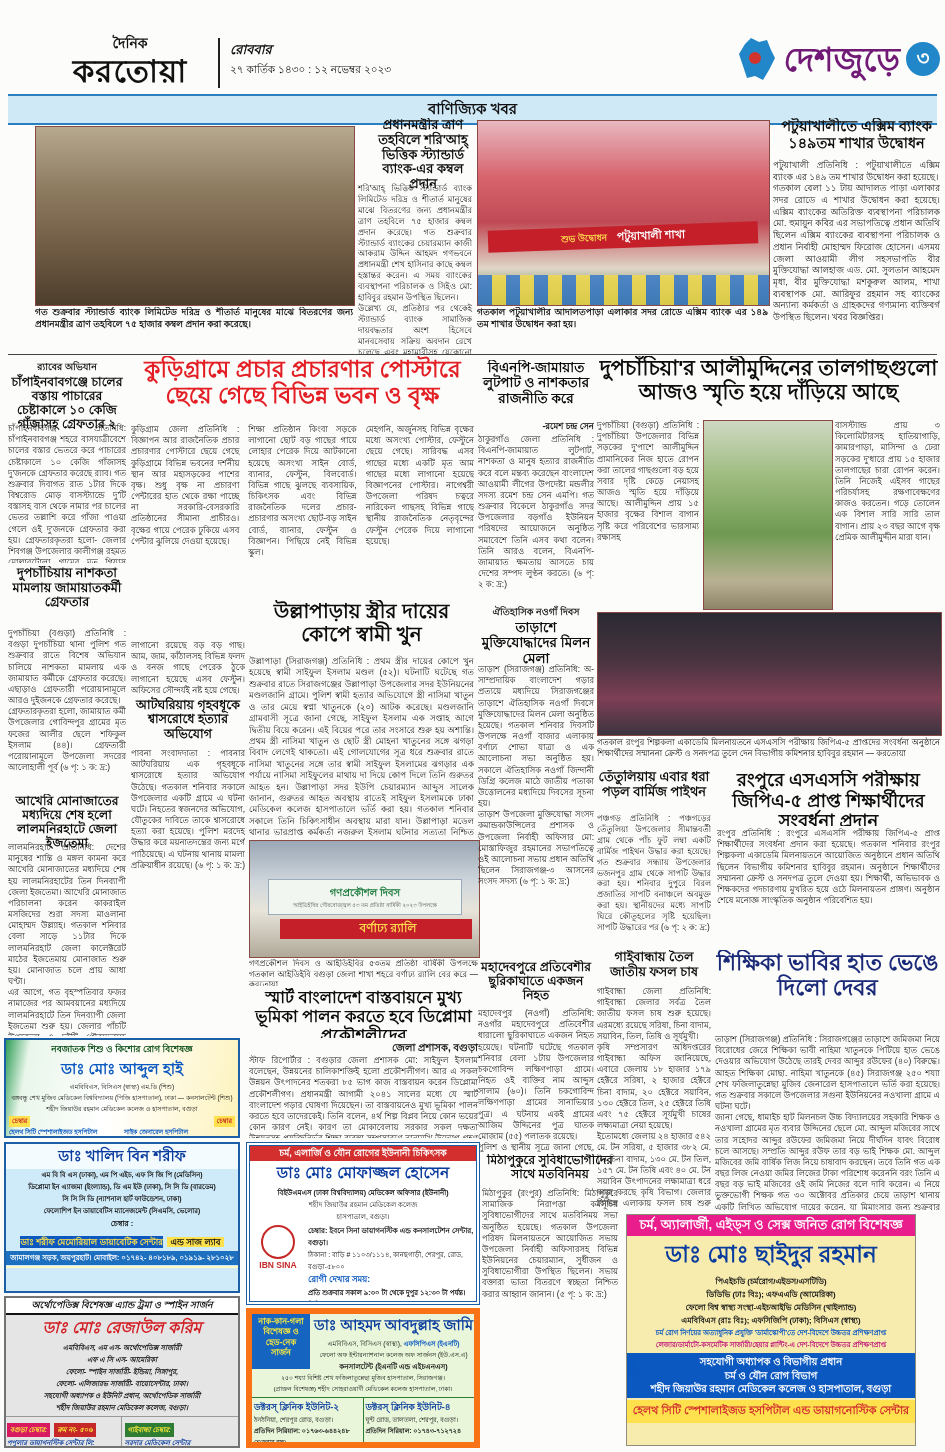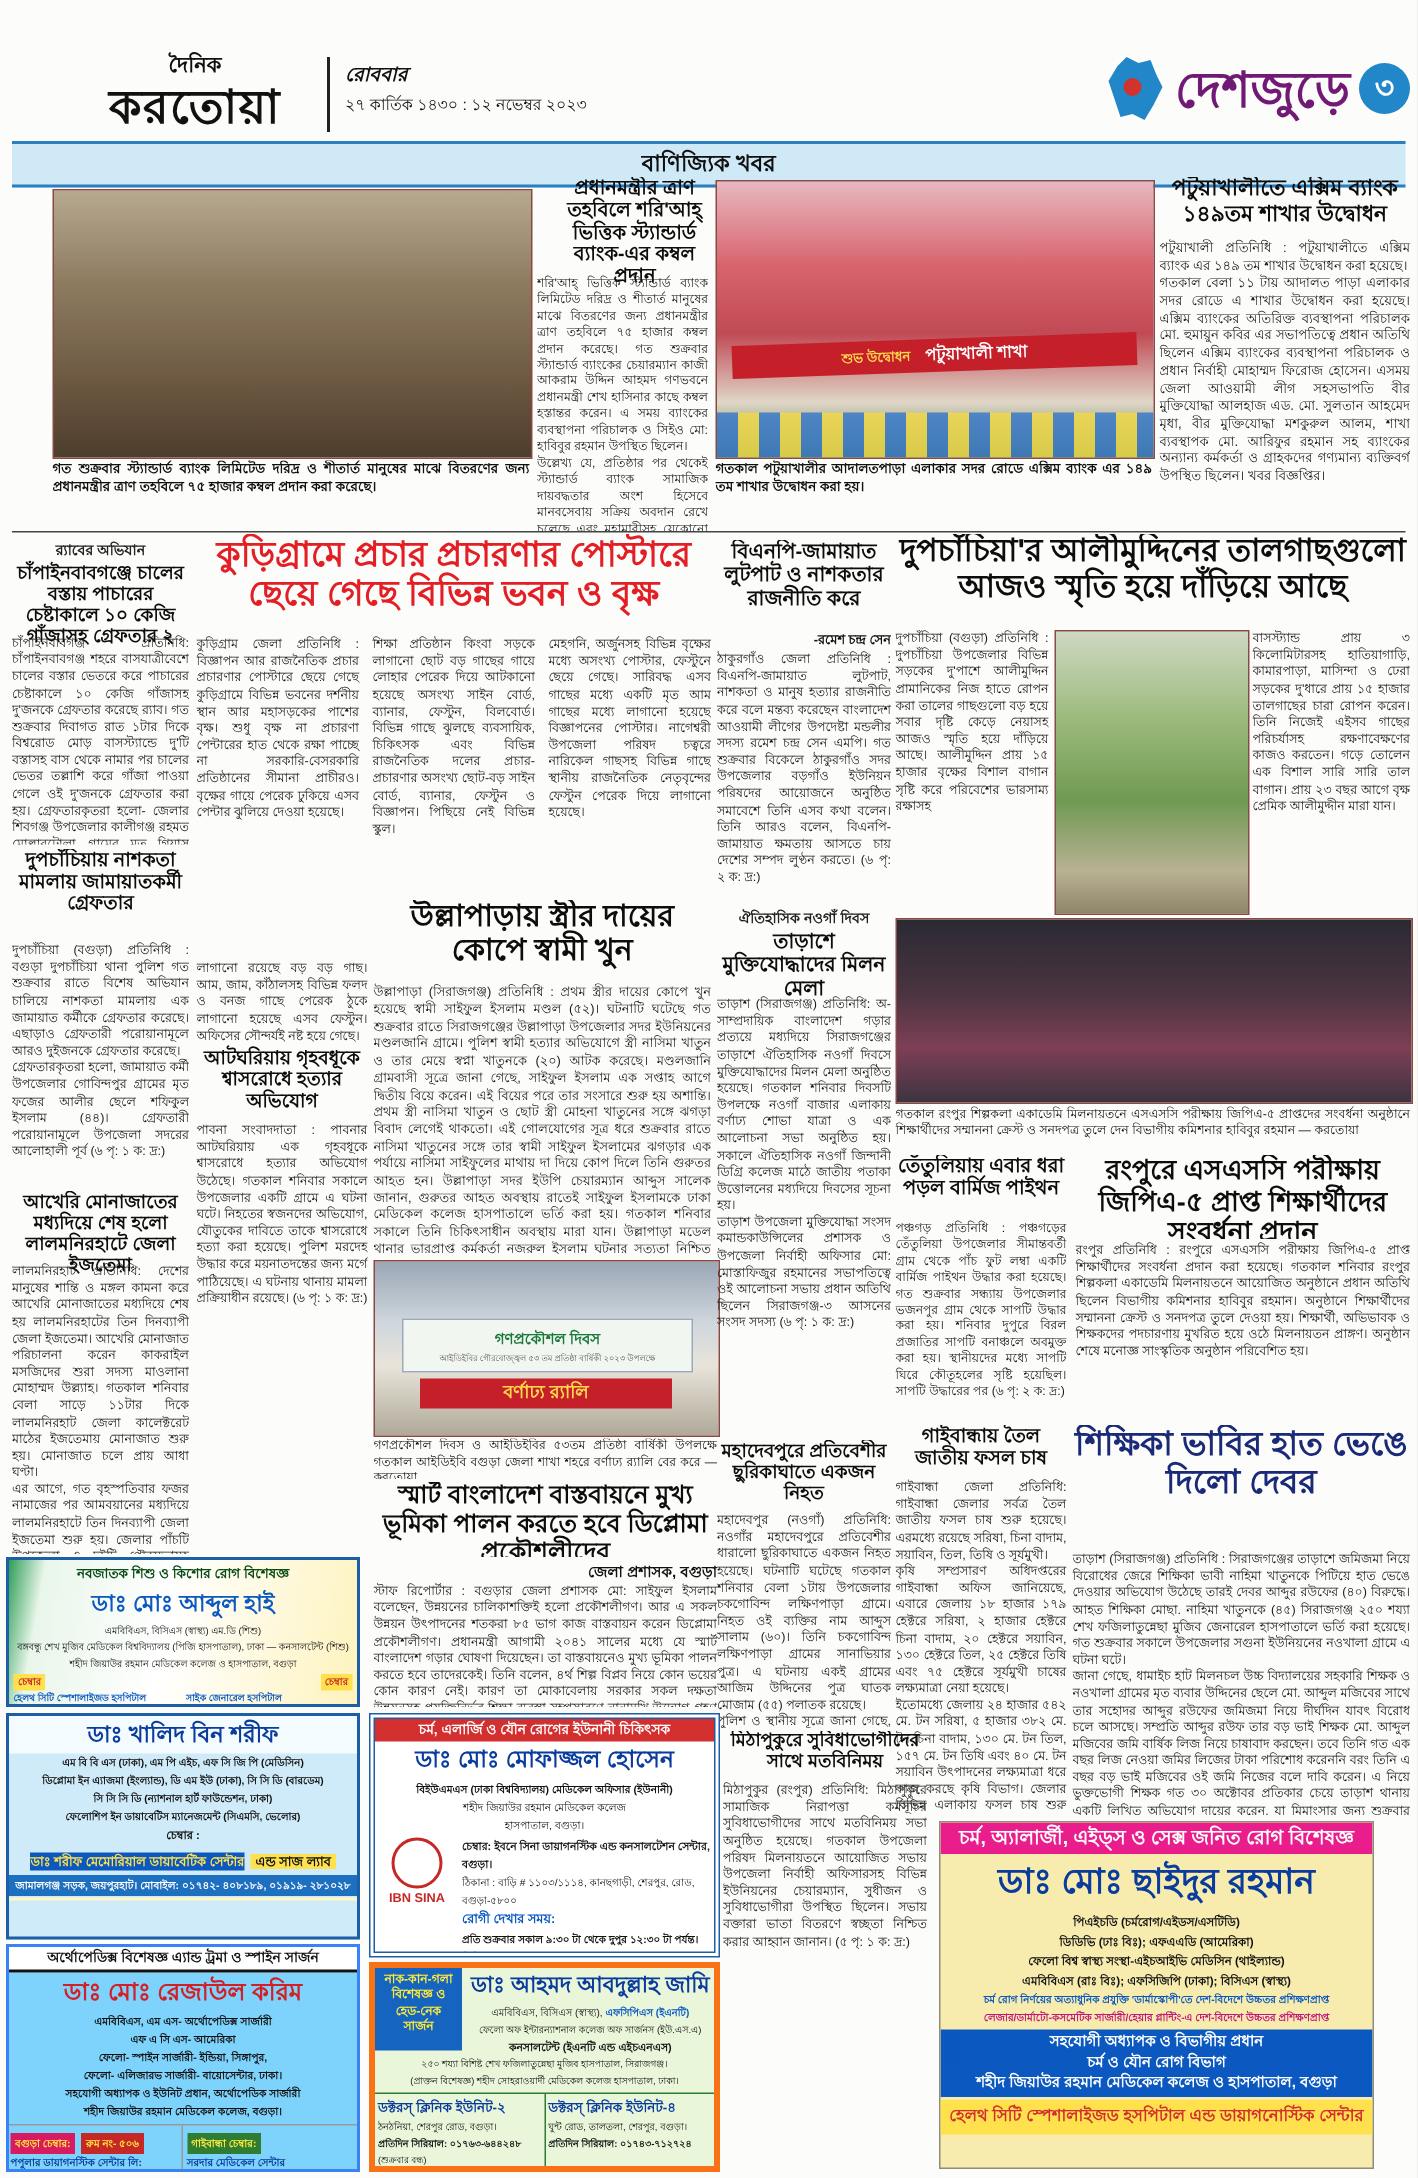--- a/index.html
+++ b/index.html
@@ -44,34 +44,34 @@
   
   .ad-hai{border:2px solid #1d5fa6;background:linear-gradient(100deg,#2f9e57 0%,#e9f6ea 10%,#ffffff 45%,#fdf3bd 100%);}
   
   .ad-kh{border:2px solid #1d5fa6;background:#cfeaf8;}
   .kh-name{color:#0a3c9e;font-weight:bold;font-size:15px;background:#f3fbff;}
   .kh-center{background:#0a58c0;color:#ffe14d;font-weight:bold;font-size:8.6px;}
   .kh-lab{background:#ffe14d;color:#111;font-weight:bold;font-size:8.6px;padding:0 3px;}
   .kh-addr{background:#1d6fc0;color:#fff;font-weight:bold;font-size:7px;}
   .kh-foot{background:#fff8c4;color:#2e2e2e;font-size:7px;font-weight:bold;}
   
-  .ad-rz{border:2px solid #3b82f6;background:#7dd3fc;}
+  .ad-rz{border:2px solid #737373;background:#e5e5e5;font-style:italic;}
   .rz-head{font-weight:bold;font-size:9.3px;border-bottom:2px solid #111;background:#fff;}
   .rz-name{color:#d32026;font-weight:bold;font-size:16px;}
   .rz-tag-m{background:#d81b60;color:#ffeb3b;font-weight:bold;font-size:6.8px;padding:1px 3px;display:inline-block;}
   .rz-tag-r{background:#c62828;color:#ffeb3b;font-weight:bold;font-size:6.8px;padding:1px 3px;display:inline-block;}
   .rz-tag-g{background:#2e7d32;color:#ffeb3b;font-weight:bold;font-size:6.8px;padding:1px 3px;display:inline-block;}
   
   .ad-mf{border:4px double #1d5fa6;background:#fff;}
   .mf-head{background:#d32f2f;color:#fff;font-weight:bold;font-size:9.2px;}
   .mf-name{color:#0a3c9e;font-weight:bold;font-size:15.5px;}
   .ibn{color:#c62828;font-weight:bold;font-size:8.5px;text-align:center;}
   .ibn-circle{width:30px;height:30px;border:2px solid #c62828;border-radius:50%;margin:0 auto 1px;}
   
-  .ad-jm{border:4px solid #f97316;background:#e9f6d9;}
+  .ad-jm{border:6px solid #f97316;background:#e9f6d9;}
   .jm-side{background:#1565c0;color:#ffeb3b;font-weight:bold;font-size:8.2px;text-align:center;line-height:1.25;}
   .jm-name{color:#0a3c9e;font-weight:bold;font-size:14.5px;}
   .jm-unit{color:#0a3c9e;font-weight:bold;font-size:9px;}
   .jm-foot{background:#ffeb3b;color:#c62828;font-weight:bold;font-size:5.8px;}
   
   .ad-sr{border:1px solid #8d8d7a;background:#f7ebae;}
   .sr-title{color:#199a4b;font-weight:bold;font-size:20px;}
   .sr-band{background:#e91e8c;color:#fff;font-weight:bold;font-size:13px;}
   .sr-name{color:#0a3c9e;font-weight:bold;font-size:23px;}
   .sr-blue{color:#0a58c0;font-weight:bold;font-size:6.9px;}
@@ -166,21 +166,21 @@
   <div class="abs" style="left:249px;top:600px;width:225px;height:236px;">
     <div class="hl" style="font-size:20px;height:56px;">উল্লাপাড়ায় স্ত্রীর দায়ের কোপে স্বামী খুন</div>
     <div class="bt" style="height:176px;font-size:8.6px;">উল্লাপাড়া (সিরাজগঞ্জ) প্রতিনিধি : প্রথম স্ত্রীর দায়ের কোপে খুন হয়েছে স্বামী সাইফুল ইসলাম মণ্ডল (৫২)। ঘটনাটি ঘটেছে গত শুক্রবার রাতে সিরাজগঞ্জের উল্লাপাড়া উপজেলার সদর ইউনিয়নের মণ্ডলজানি গ্রামে। পুলিশ স্বামী হত্যার অভিযোগে স্ত্রী নাসিমা খাতুন ও তার মেয়ে স্বপ্না খাতুনকে (২০) আটক করেছে। মণ্ডলজানি গ্রামবাসী সূত্রে জানা গেছে, সাইফুল ইসলাম এক সপ্তাহ আগে দ্বিতীয় বিয়ে করেন। এই বিয়ের পরে তার সংসারে শুরু হয় অশান্তি। প্রথম স্ত্রী নাসিমা খাতুন ও ছোট স্ত্রী মোহনা খাতুনের সঙ্গে ঝগড়া বিবাদ লেগেই থাকতো। এই গোলযোগের সূত্র ধরে শুক্রবার রাতে নাসিমা খাতুনের সঙ্গে তার স্বামী সাইফুল ইসলামের ঝগড়ার এক পর্যায়ে নাসিমা সাইফুলের মাথায় দা দিয়ে কোপ দিলে তিনি গুরুতর আহত হন। উল্লাপাড়া সদর ইউপি চেয়ারম্যান আব্দুস সালেক জানান, গুরুতর আহত অবস্থায় রাতেই সাইফুল ইসলামকে ঢাকা মেডিকেল কলেজ হাসপাতালে ভর্তি করা হয়। গতকাল শনিবার সকালে তিনি চিকিৎসাধীন অবস্থায় মারা যান। উল্লাপাড়া মডেল থানার ভারপ্রাপ্ত কর্মকর্তা নজরুল ইসলাম ঘটনার সত্যতা নিশ্চিত করে জানান, তিনি থানার পুলিশ সদস্যদের নিয়ে ইতোমধ্যে ঘটনাস্থল পরিদর্শন করেছেন। নিহত সাইফুল ইসলামের বড় স্ত্রী নাসিমা খাতুন এবং তার মেয়ে স্বপ্না খাতুনকে জিজ্ঞাসাবাদের জন্য আটক করা হয়েছে।</div>
   </div>
 
   <div class="abs ph phrally" style="left:249px;top:840px;width:229px;height:116px;">
     <div class="banner-w abs" style="left:18px;top:38px;width:192px;height:34px;font-size:10px;flex-direction:column;">
       <span>গণপ্রকৌশল দিবস</span>
       <span style="font-size:5.5px;color:#555;font-weight:normal;">আইডিইবির গৌরবোজ্জ্বল ৫৩ তম প্রতিষ্ঠা বার্ষিকী ২০২৩ উপলক্ষে</span>
     </div>
-    <div class="banner-r abs" style="left:30px;top:78px;width:168px;height:20px;font-size:12px;">বর্ণাঢ্য র‍্যালি</div>
+    <div class="banner-r abs" style="left:30px;top:78px;width:168px;height:20px;font-size:12px;padding-left:24px;">বর্ণাঢ্য র‍্যালি</div>
   </div>
   <div class="abs cap" style="left:249px;top:959px;width:229px;height:27px;font-size:8.2px;font-weight:normal;">গণপ্রকৌশল দিবস ও আইডিইবির ৫৩তম প্রতিষ্ঠা বার্ষিকী উপলক্ষে গতকাল আইডিইবি বগুড়া জেলা শাখা শহরে বর্ণাঢ্য র‍্যালি বের করে — করতোয়া</div>
   <div class="abs hl" style="left:249px;top:988px;width:229px;height:50px;font-size:16.5px;">স্মার্ট বাংলাদেশ বাস্তবায়নে মুখ্য ভূমিকা পালন করতে হবে ডিপ্লোমা প্রকৌশলীদের</div>
   <div class="abs byl" style="left:249px;top:1040px;width:229px;height:13px;text-align:right;font-size:10px;">জেলা প্রশাসক, বগুড়া</div>
   <div class="abs bt" style="left:249px;top:1055px;width:229px;height:83px;">স্টাফ রিপোর্টার : বগুড়ার জেলা প্রশাসক মো: সাইফুল ইসলাম বলেছেন, উন্নয়নের চালিকাশক্তিই হলো প্রকৌশলীগণ। আর এ সকল উন্নয়ন উৎপাদনের শতকরা ৮৫ ভাগ কাজ বাস্তবায়ন করেন ডিপ্লোমা প্রকৌশলীগণ। প্রধানমন্ত্রী আগামী ২০৪১ সালের মধ্যে যে স্মার্ট বাংলাদেশ গড়ার ঘোষণা দিয়েছেন। তা বাস্তবায়নেও মুখ্য ভূমিকা পালন করতে হবে তাদেরকেই। তিনি বলেন, ৪র্থ শিল্প বিপ্লব নিয়ে কোন ভয়ের কোন কারণ নেই। কারণ তা মোকাবেলায় সরকার সকল দক্ষতা উন্নয়নসহ প্রযুক্তিনির্ভর শিক্ষা ব্যবস্থা সম্প্রসারণে নানামুখি উদ্যোগ গ্রহণ করেছেন। তাই নিজেদের দক্ষ করে তোলার জন্য সংশ্লিষ্ট শিক্ষার্থীদের প্রতি আহ্বান জানান। একই সঙ্গে তিনি বলেন, ডিপ্লোমা ইঞ্জিনিয়ারগণ যেভাবে সংঘবদ্ধ, তাতে অবশ্যই তাদের কাছে থেকে জাতি আরও ভাল কিছু পাবে। (৫ পৃ: ২ ক: দ্র:)</div>
 
   <div class="abs" style="left:478px;top:360px;width:116px;height:243px;">
     <div class="hl" style="font-size:13.5px;height:60px;">বিএনপি-জামায়াত লুটপাট ও নাশকতার রাজনীতি করে</div>
     <div class="byl" style="text-align:right;">-রমেশ চন্দ্র সেন</div>
     <div class="bt" style="height:165px;">ঠাকুরগাঁও জেলা প্রতিনিধি : বিএনপি-জামায়াত লুটপাট, নাশকতা ও মানুষ হত্যার রাজনীতি করে বলে মন্তব্য করেছেন বাংলাদেশ আওয়ামী লীগের উপদেষ্টা মন্ডলীর সদস্য রমেশ চন্দ্র সেন এমপি। গত শুক্রবার বিকেলে ঠাকুরগাঁও সদর উপজেলার বড়গাঁও ইউনিয়ন পরিষদের আয়োজনে অনুষ্ঠিত সমাবেশে তিনি এসব কথা বলেন। তিনি আরও বলেন, বিএনপি-জামায়াত ক্ষমতায় আসতে চায় দেশের সম্পদ লুণ্ঠন করতে। (৬ পৃ: ২ ক: দ্র:)</div>

